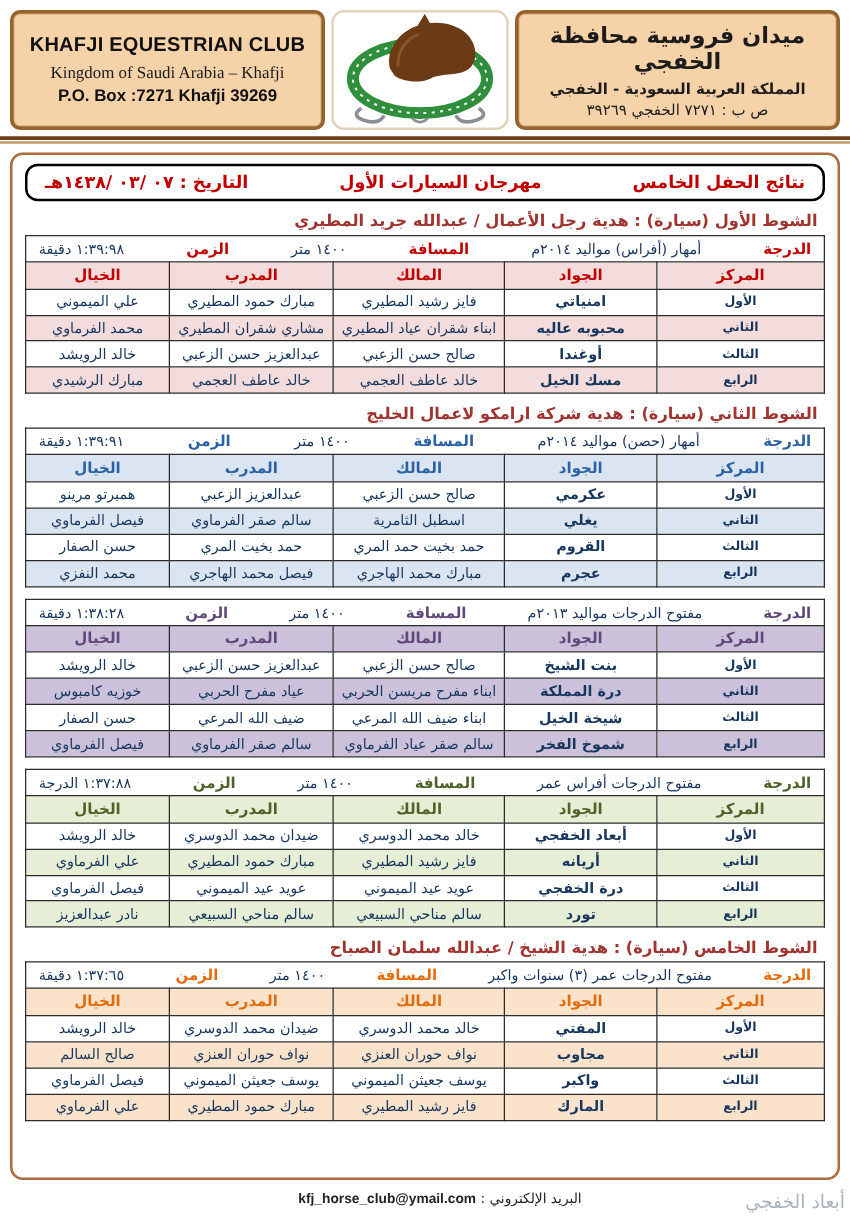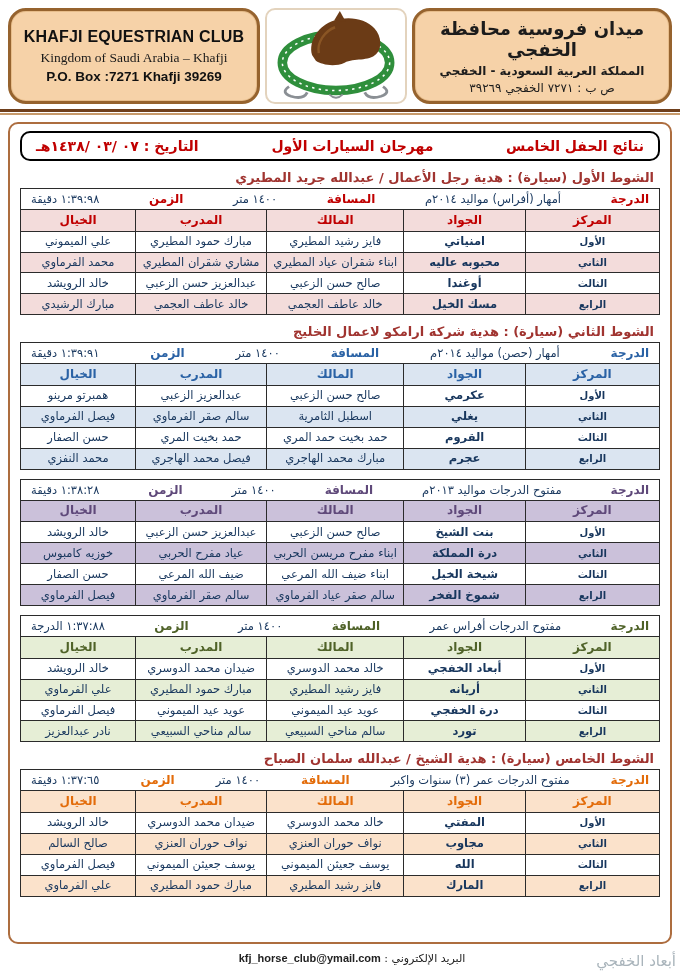--- a/index.html
+++ b/index.html
@@ -3,21 +3,21 @@
 <meta charset="utf-8">
 <style>
   * { margin:0; padding:0; box-sizing:border-box; }
   body {
     width:680px; height:977px; background:#ffffff; overflow:hidden;
     font-family:"DejaVu Sans", sans-serif; position:relative;
   }
   
   .header { display:flex; gap:5px; padding:8px 8px 0 8px; align-items:stretch; }
   .hdr-box {
-    background:#f6d2a8; border:3px solid #96632e; border-radius:18px;
+    background:#f6d2a8; border:3px solid #96632e; border-radius:8px;
     display:flex; flex-direction:column; justify-content:center; text-align:center;
     padding:6px 4px; box-shadow:inset 0 0 0 1px #e7bd8b;
   }
   .hdr-en { width:252px; font-family:"Liberation Sans", sans-serif; }
   .hdr-en .t1 { font-weight:bold; font-size:16px; color:#111; letter-spacing:.2px; }
   .hdr-en .t2 { font-family:"Liberation Serif", serif; font-size:13.5px; margin-top:4px; color:#1a1a1a; }
   .hdr-en .t3 { font-weight:bold; font-size:13.5px; margin-top:3px; color:#111; }
   .hdr-ar { flex:1; direction:rtl; }
   .hdr-ar .t1 { font-weight:bold; font-size:18px; color:#1c1c1c; }
   .hdr-ar .t2 { font-weight:bold; font-size:12px; margin-top:4px; color:#1c1c1c; }
@@ -382,21 +382,21 @@
             </tr>
             <tr>
               <td class="pos">الثاني</td>
               <td class="horse">مجاوب</td>
               <td class="">نواف حوران العنزي</td>
               <td class="">نواف حوران العنزي</td>
               <td class="">صالح السالم</td>
             </tr>
             <tr>
               <td class="pos">الثالث</td>
-              <td class="horse">الله</td>
+              <td class="horse">واكبر</td>
               <td class="">يوسف جعيثن الميموني</td>
               <td class="">يوسف جعيثن الميموني</td>
               <td class="">فيصل الفرماوي</td>
             </tr>
             <tr>
               <td class="pos">الرابع</td>
               <td class="horse">المارك</td>
               <td class="">فايز رشيد المطيري</td>
               <td class="">مبارك حمود المطيري</td>
               <td class="">علي الفرماوي</td>

